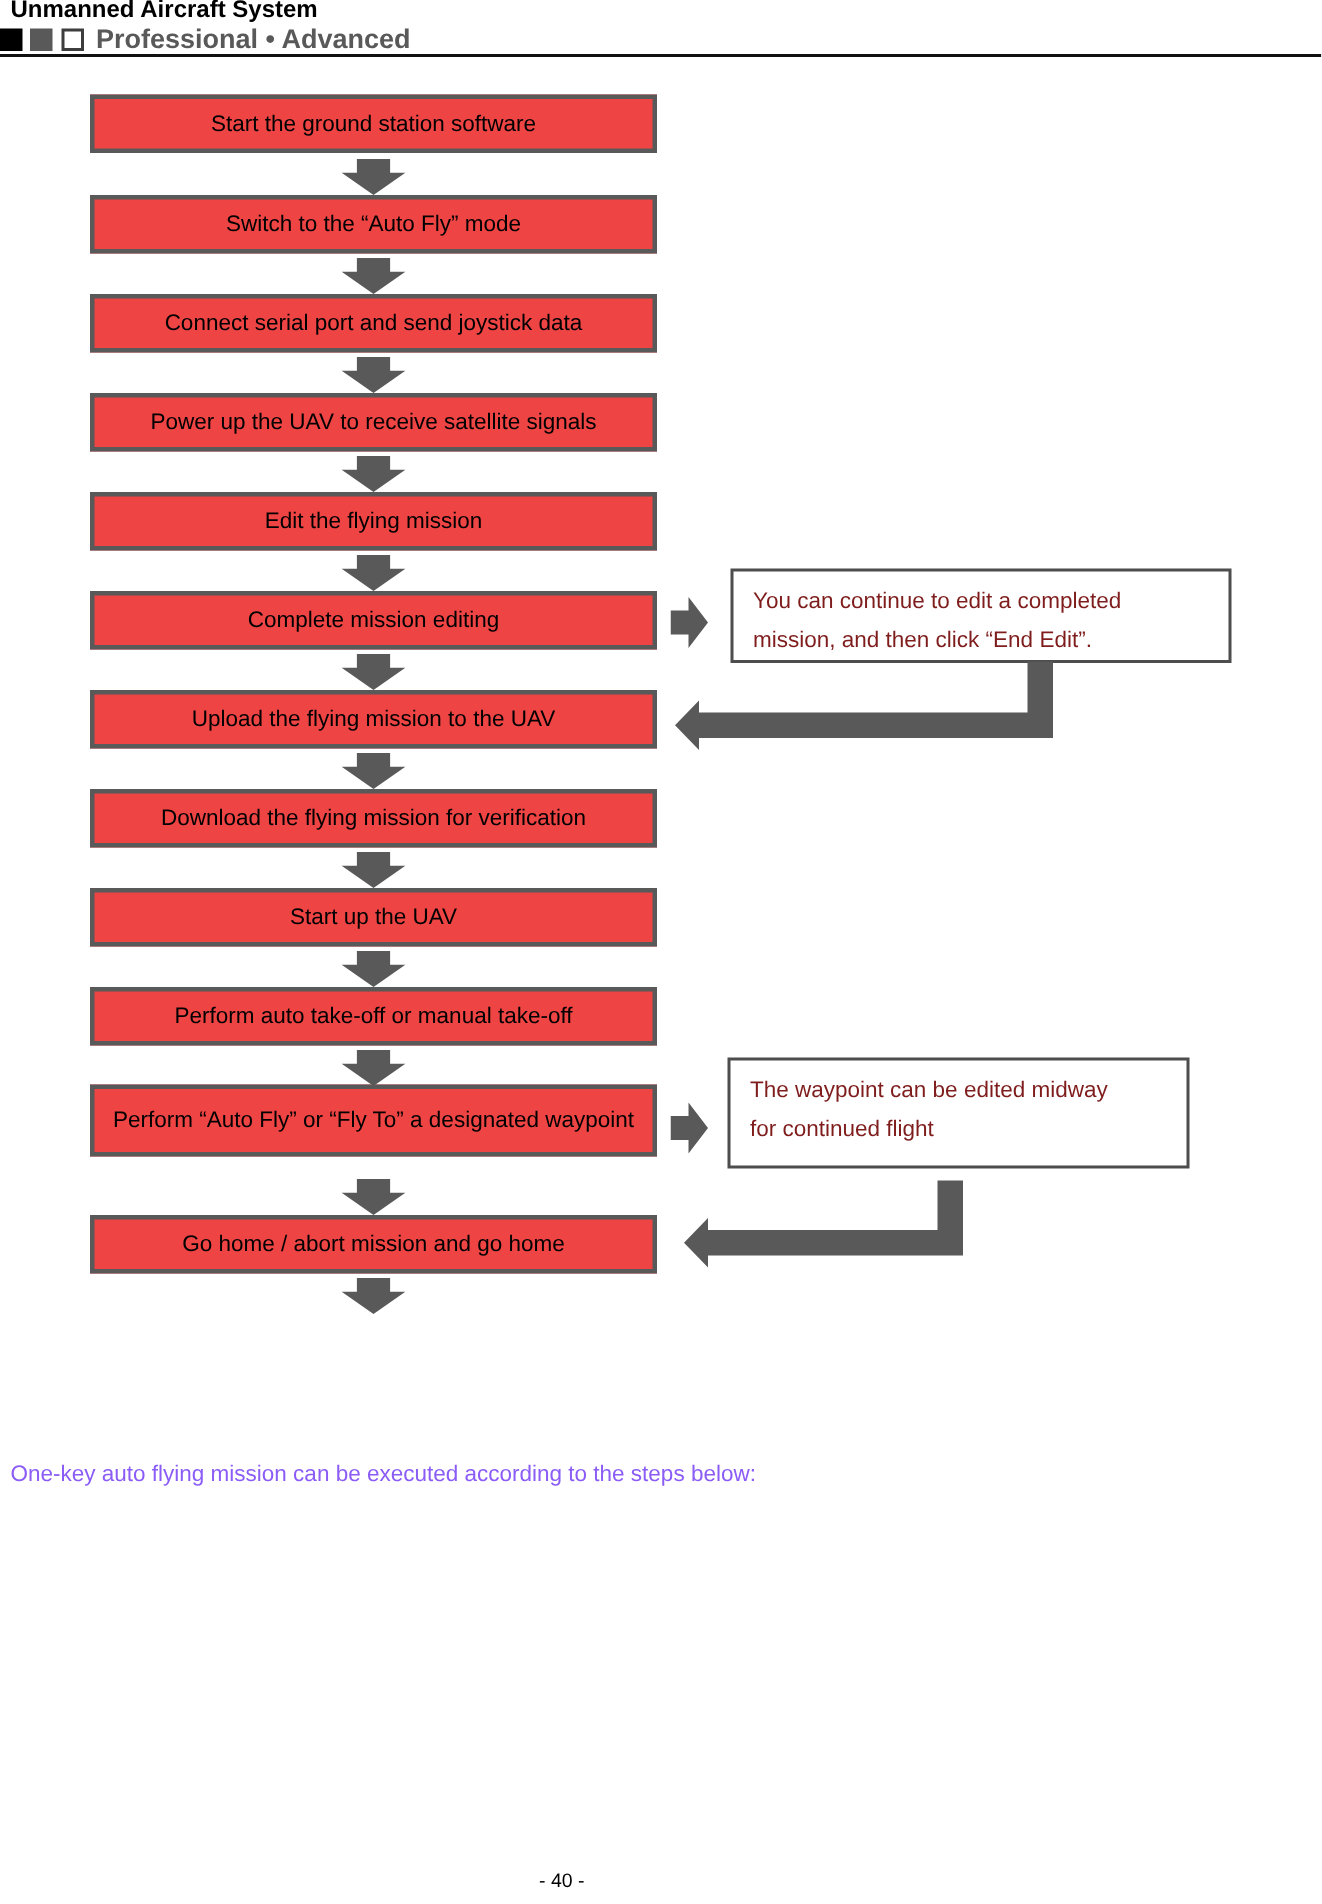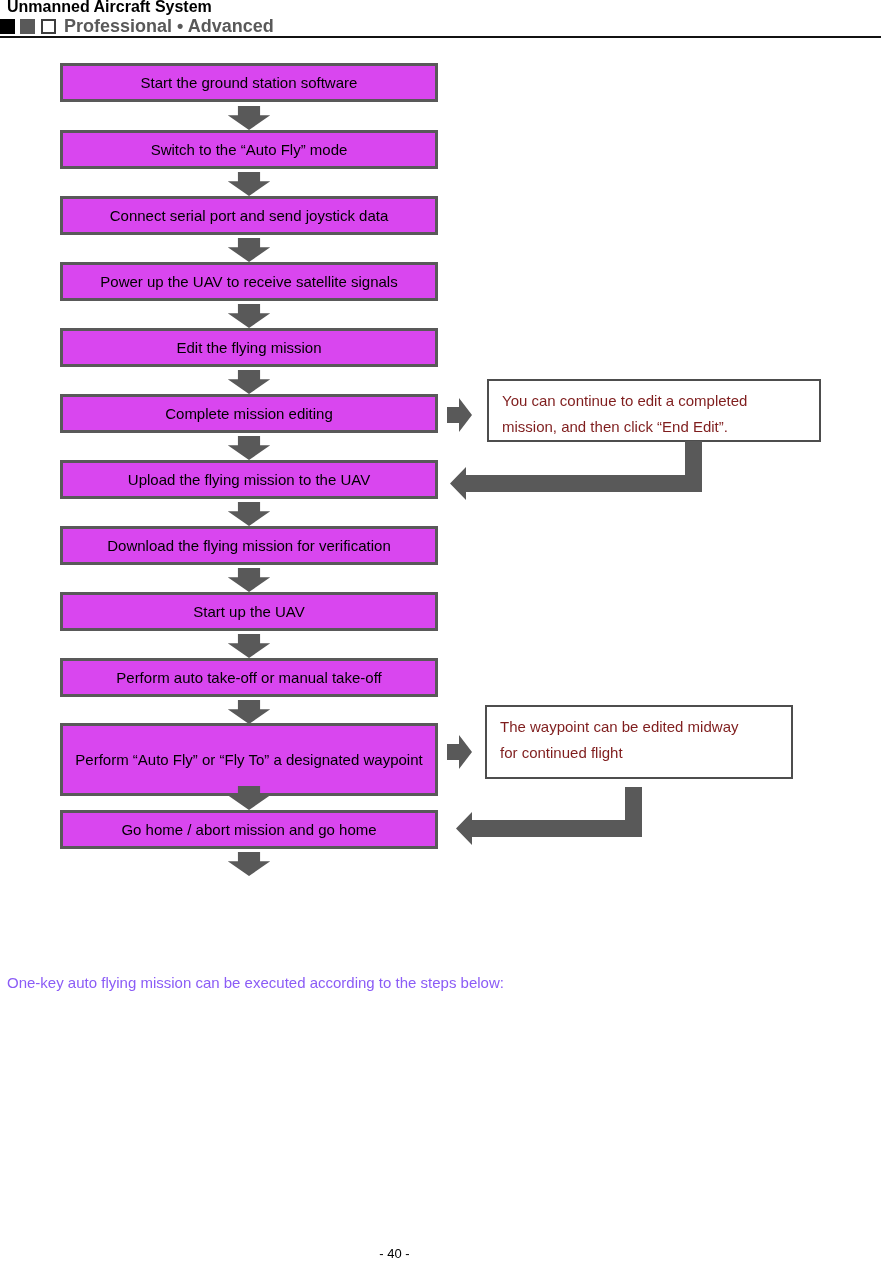--- a/index.html
+++ b/index.html
@@ -46,32 +46,32 @@
     width: 881px; height: 2px;
     background: #111;
   }
 
   
   .fbox {
     position: absolute;
     left: 60px;
     width: 378px;
     border: 3px solid #595959;
-    background: #d946ef;
+    background: #ef4444;
     display: flex;
     align-items: center;
     justify-content: center;
     text-align: center;
     font-size: 15px;
     line-height: 26px;
     color: #000;
     padding: 0 8px;
   }
   .h1line { height: 39px; }
-  .h2line { height: 73px; }
+  .h2line { height: 48px; }
   .darrow { position: absolute; left: 226px; width: 46px; height: 24px; }
   .rarrow { position: absolute; width: 25px; height: 34px; }
   .elbow  { position: absolute; }
 
   .note {
     position: absolute;
     border: 2px solid #4d4d4d;
     background: #fff;
     font-size: 15px;
     line-height: 26px;
@@ -88,21 +88,20 @@
     color: #8b5cf6;
     margin-top: 30px;
   }
   .page-number {
     position: absolute;
     left: 0; top: 1246px;
     width: 749px;
     text-align: center;
     font-size: 13px;
     color: #000;
-    margin-left: 20px;
   }
 </style>
 </head>
 <body>
 
 <div class="page">
 
   <div class="page-title">Unmanned Aircraft System</div>
   <div class="brand-row">
     <span class="sq sq-black"></span>

